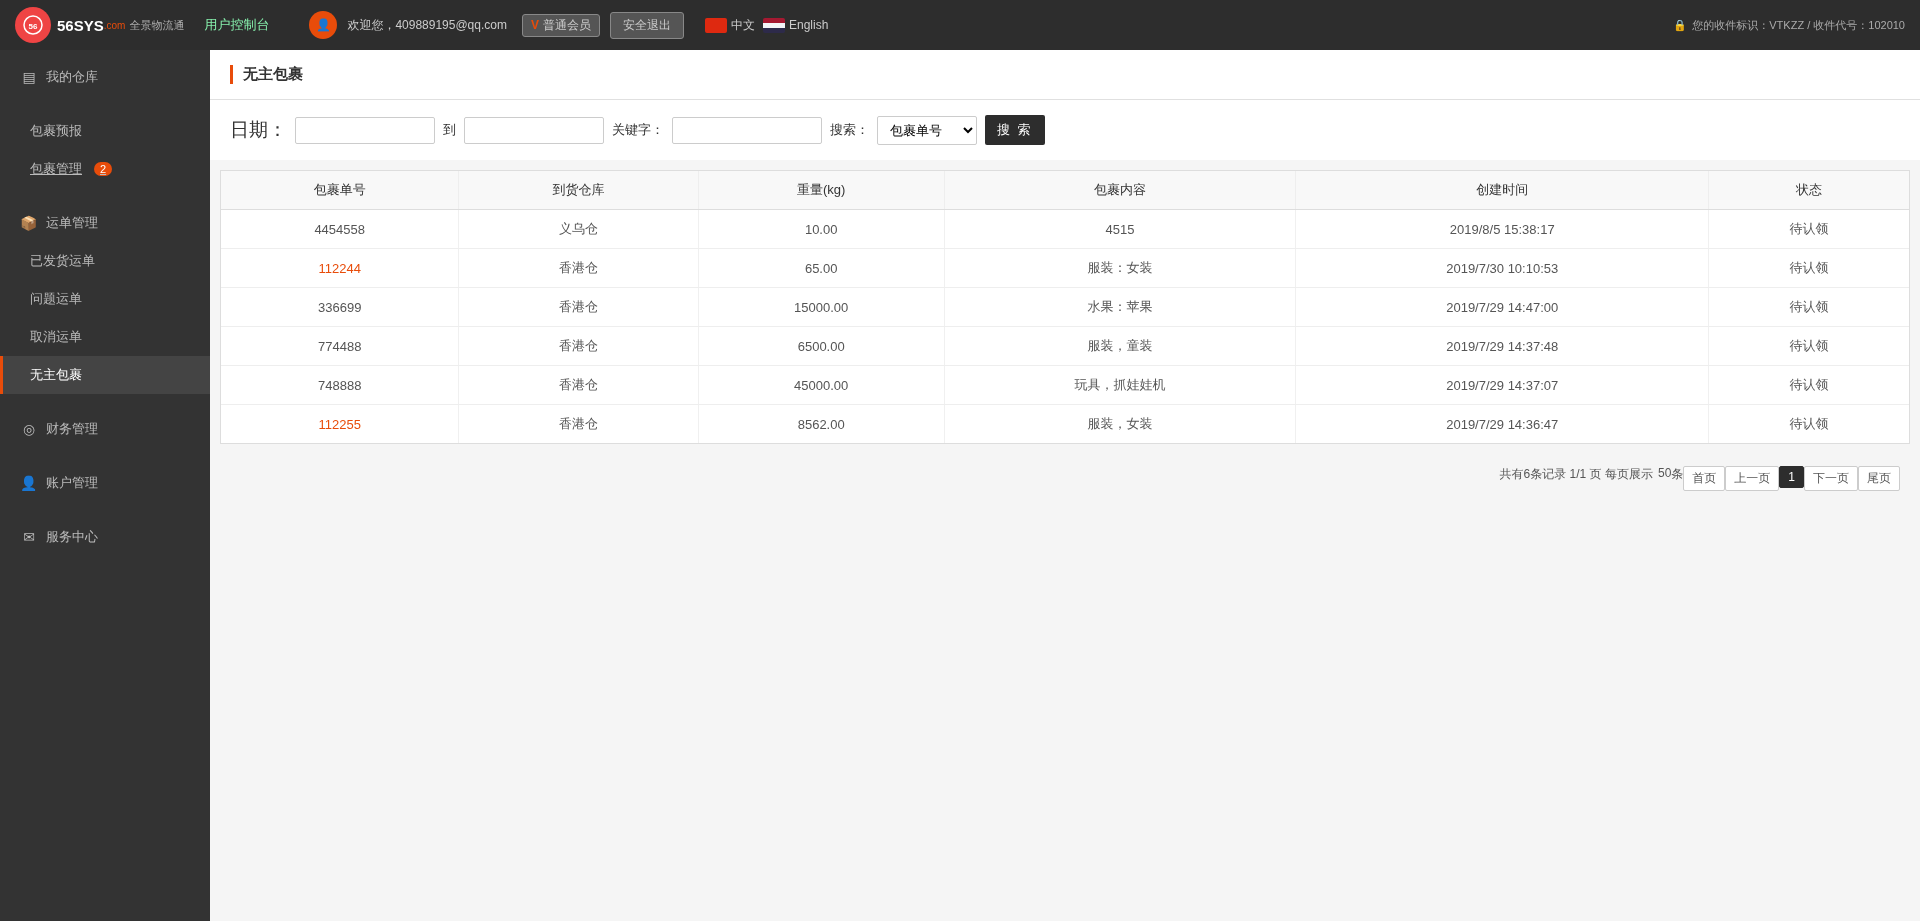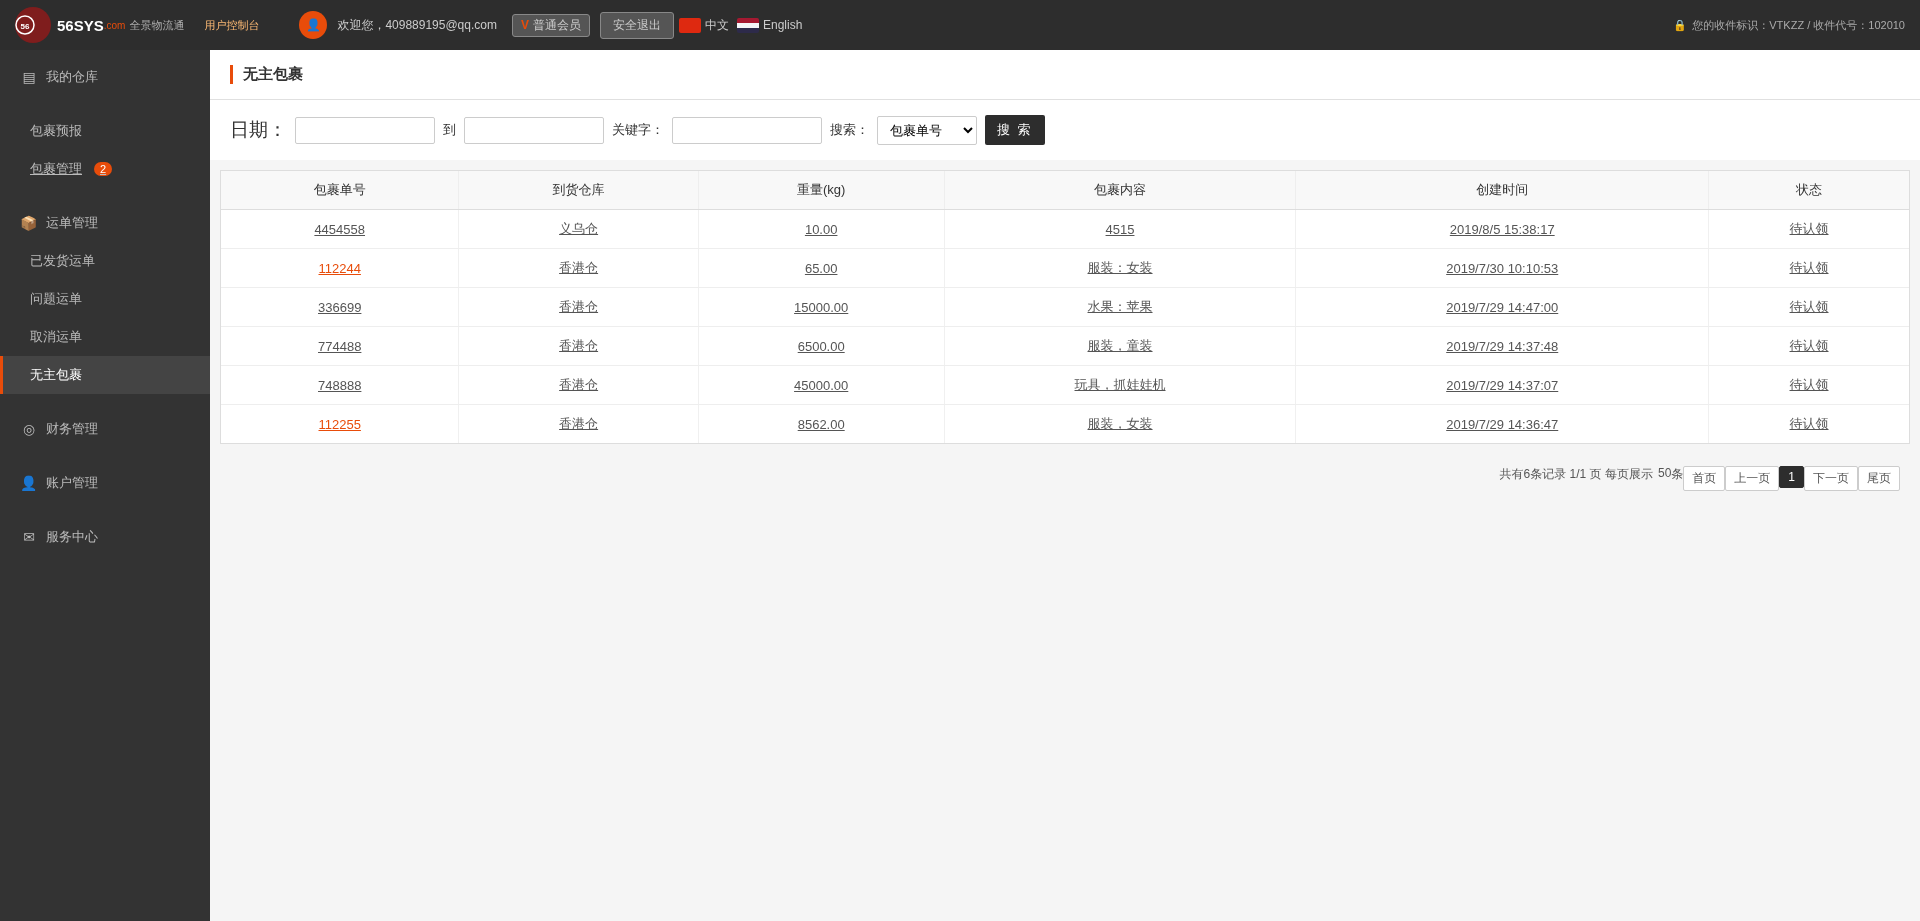--- a/index.html
+++ b/index.html
@@ -16,33 +16,33 @@
       color: #ccc;
     }
     .header-logo {
       display: flex;
       align-items: center;
       margin-right: 20px;
     }
     .logo-icon {
       width: 36px;
       height: 36px;
-      background: #7f1d1d;
+      background: #ef4444;
       border-radius: 50%;
       display: flex;
       align-items: center;
-      justify-content: flex-start;
+      justify-content: center;
       color: white;
       font-weight: bold;
       font-size: 10px;
       margin-right: 6px;
     }
     .header-title {
-      color: #fdba74;
-      font-size: 11px;
+      color: #86efac;
+      font-size: 13px;
       margin-right: 30px;
     }
     .header-user {
       display: flex;
       align-items: center;
       gap: 10px;
       margin-left: 10px;
     }
     .user-avatar {
       width: 28px;
@@ -256,21 +256,20 @@
       font-size: 13px;
     }
     th:last-child { border-right: none; }
     td {
       padding: 10px 15px;
       text-align: center;
       border-bottom: 1px solid #eee;
       border-right: 1px solid #f0f0f0;
       color: #555;
       font-size: 13px;
-      text-decoration: underline;
     }
     td:last-child { border-right: none; }
     tr:last-child td { border-bottom: none; }
     .td-link { color: #e84c0a; cursor: pointer; }
     .td-status { color: #555; }
 
     
     .pagination {
       padding: 12px 20px;
       display: flex;
@@ -313,21 +312,21 @@
   <span class="header-title">用户控制台</span>
   <div class="header-user">
     <div class="user-avatar">👤</div>
     <span class="header-welcome">欢迎您，409889195@qq.com</span>
   </div>
   <div class="header-badge" style="margin-left:15px;">
     <span class="v-icon">V</span>
     <span>普通会员</span>
   </div>
   <button class="header-logout" style="margin-left:10px;">安全退出</button>
-  <div class="lang-group" style="margin-left:5px;">
+  <div class="lang-group" style="margin-left:21px;">
     <div class="lang-item">
       <span class="flag flag-cn"></span>
       <span>中文</span>
     </div>
     <div class="lang-item">
       <span class="flag flag-th"></span>
       <span>English</span>
     </div>
   </div>
   <div class="header-spacer"></div>

